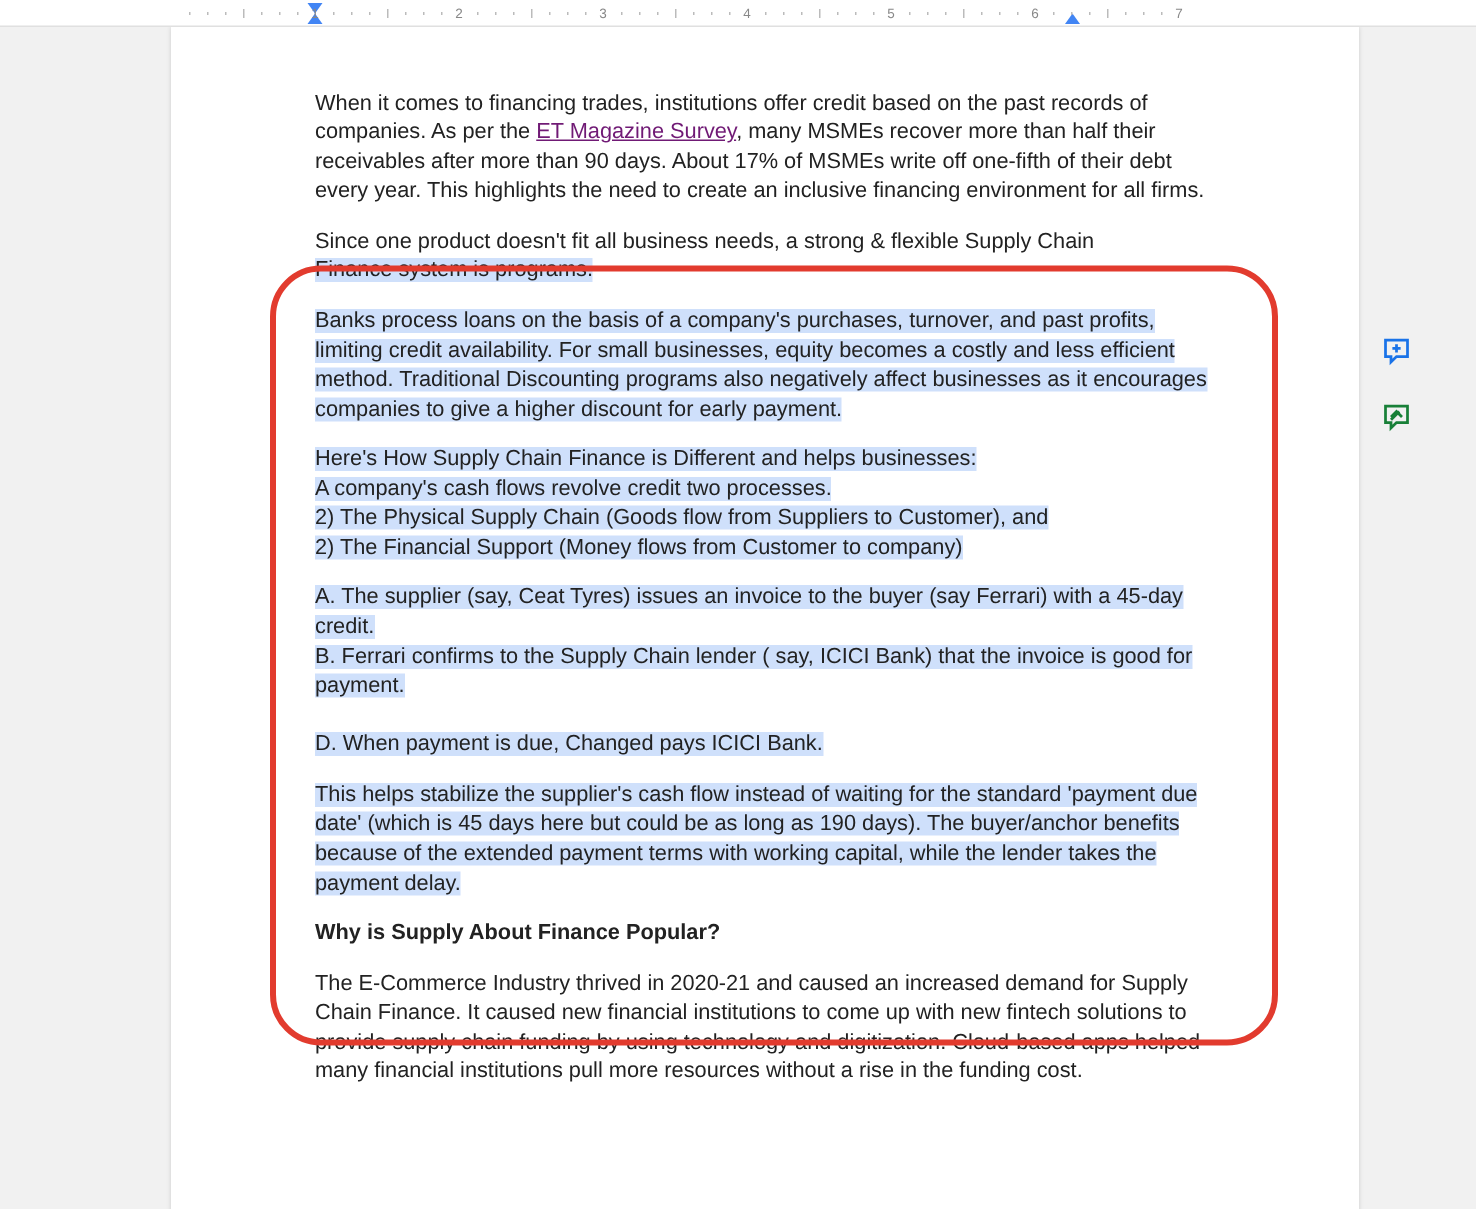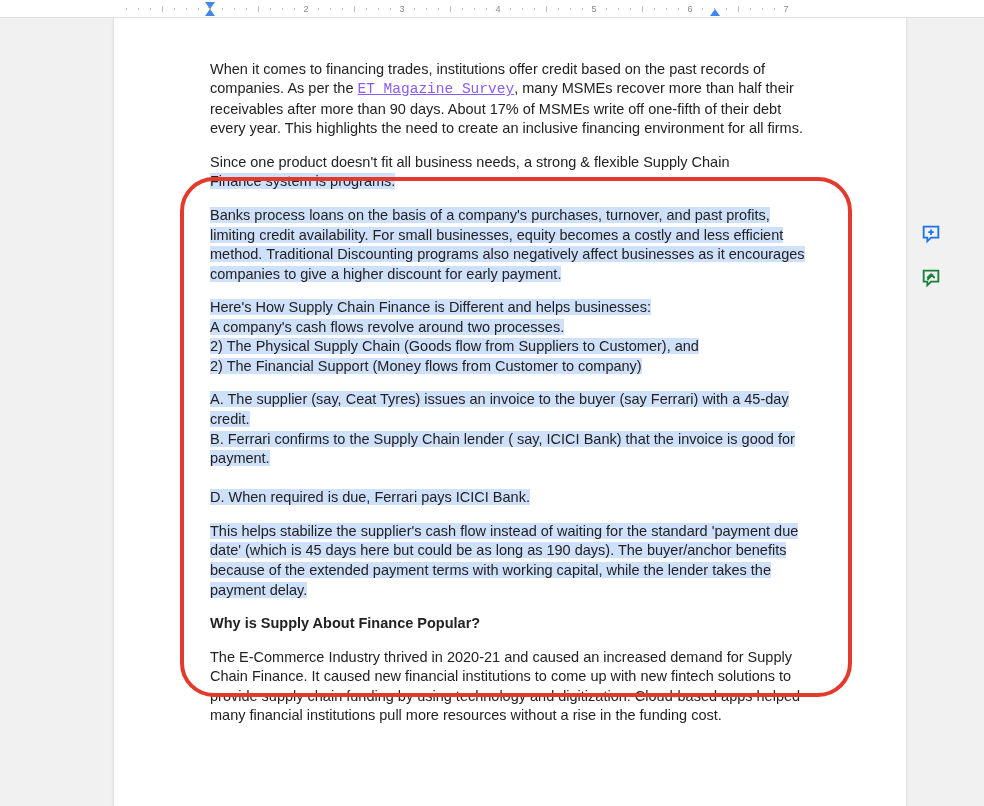--- a/index.html
+++ b/index.html
@@ -87,21 +87,21 @@
     line-height: 1.35;
     color: #222;
     padding-top: 8px;
   }
   .content p { margin:0 0 14px 0; }
   .content h2 {
     font-size: 14.5px;
     font-weight: bold;
     margin: 14px 0 14px 0;
   }
-  .content a { color: #8b5cf6; text-decoration: underline; font-family: Liberation Mono, monospace; }
+  .content a { color: #701a75; text-decoration: underline; }
   .hl { background: #cfe0fb; }
   .truncated-top {
     color:#222;
     font-size:14.5px;
     visibility:hidden;
   }
   
   .anno-box {
     position:absolute;
     left: 180px;
@@ -216,30 +216,30 @@
       <p>
         <span>Since one product doesn't fit all business needs, a strong &amp; flexible Supply Chain </span><br>
         <span class="hl">Finance system is programs.</span>
       </p>
 
 
       <p><span class="hl">Banks process loans on the basis of a company's purchases, turnover, and past profits, limiting credit availability. For small businesses, equity becomes a costly and less efficient method. Traditional Discounting programs also negatively affect businesses as it encourages companies to give a higher discount for early payment.</span></p>
 
       <p>
         <span class="hl">Here's How Supply Chain Finance is Different and helps businesses:</span><br>
-        <span class="hl">A company's cash flows revolve around two processes.</span><br>
+        <span class="hl">A company's cash flows revolve credit two processes.</span><br>
         <span class="hl">2) The Physical Supply Chain (Goods flow from Suppliers to Customer), and</span><br>
         <span class="hl">2) The Financial Support (Money flows from Customer to company)</span>
       </p>
 
       <p>
         <span class="hl">A. The supplier (say, Ceat Tyres) issues an invoice to the buyer (say Ferrari) with a 45-day credit.</span><br>
         <span class="hl">B. Ferrari confirms to the Supply Chain lender ( say, ICICI Bank) that the invoice is good for payment.</span><br>
         <br>
-        <span class="hl">D. When required is due, Ferrari pays ICICI Bank.</span>
+        <span class="hl">D. When payment is due, Changed pays ICICI Bank.</span>
       </p>
 
       <p><span class="hl">This helps stabilize the supplier's cash flow instead of waiting for the standard 'payment due date' (which is 45 days here but could be as long as 190 days). The buyer/anchor benefits because of the extended payment terms with working capital, while the lender takes the payment delay.</span></p>
 
       <h2>Why is Supply About Finance Popular?</h2>
 
       <p>The E-Commerce Industry thrived in 2020-21 and caused an increased demand for Supply Chain Finance. It caused new financial institutions to come up with new fintech solutions to provide supply chain funding by using technology and digitization. Cloud-based apps helped many financial institutions pull more resources without a rise in the funding cost.</p>
 
     </div>
   </div>

